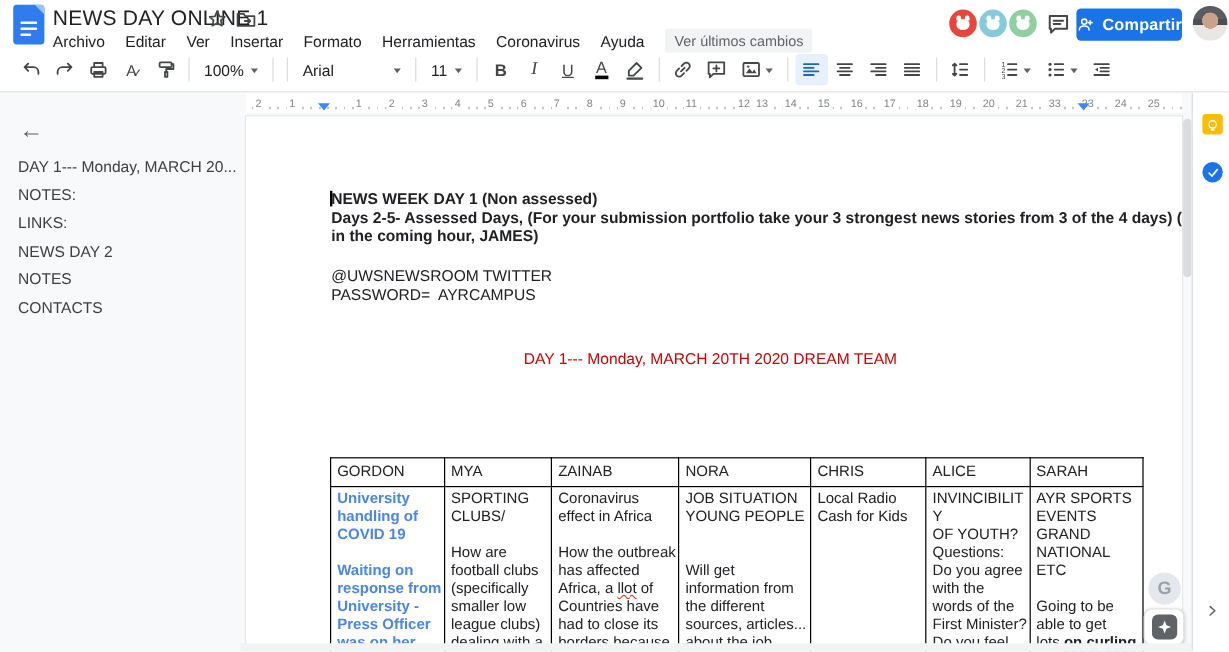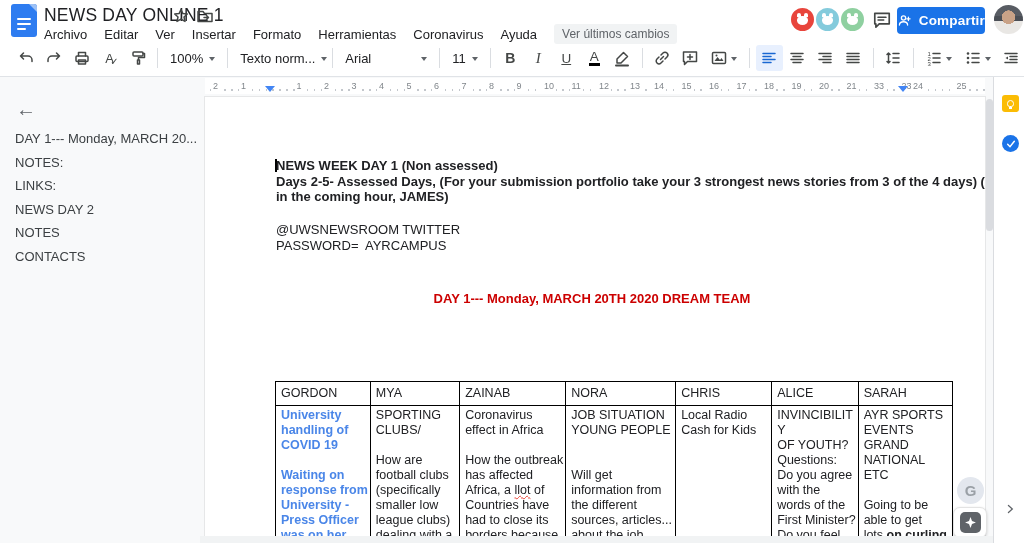--- a/index.html
+++ b/index.html
@@ -54,21 +54,21 @@
     background:repeating-linear-gradient(90deg, transparent 0 5.4px, #c3c7cc 5.4px 6.9px); }
   .rnum { position:absolute; top:3px; font-size:9px; color:#80868b; background:#fff; padding:0 2px; z-index:2; }
   .rmark { position:absolute; top:8px; width:0; height:0; border:5px solid transparent; border-top:6px solid #4285f4; z-index:3; }
 
   
   .page { position:absolute; left:205px; top:97px; width:780px; height:446px; background:#fff; box-shadow:0 0 0 1px rgba(0,0,0,.07); overflow:hidden; z-index:4; }
   .pre { white-space:pre; }
   .p1 { position:absolute; left:71px; top:61px; font-size:13px; line-height:15.5px;font-weight:bold; }
   .caret { position:absolute; left:70px; top:62px; width:1.5px; height:13px; background:#000; }
   .blk2 { position:absolute; left:71px; top:125px; font-size:13px; line-height:15.5px; }
-  .redhead { position:absolute; left:71px; top:194px; width:632px; text-align:center; font-weight:bold; font-size:13px; color:#cc0000; }
+  .redhead { position:absolute; left:71px; top:194px; width:632px; text-align:center; font-weight:normal; font-size:13px; color:#cc0000; }
   .doc-table { position:absolute; left:70px; top:284px; border-collapse:collapse; table-layout:fixed; }
   .doc-table td { border:1px solid #000; vertical-align:top; font-size:12.5px; line-height:15px; overflow:hidden; }
   .hr td { height:24px; padding:4px 5px;margin-top:26px; }
   .br td { height:160px; padding:2px 2px 0 5px; }
   .ct,.cb { white-space:pre; }
   .col-blue { color:#4a86e8; font-weight:bold; }
   .u { }
   .sq-red { text-decoration:underline wavy #e94235 1px; text-decoration-skip-ink:none; }
   .sq-blue { text-decoration:underline wavy #4285f4 1px; text-decoration-skip-ink:none;font-weight:bold; }
 
@@ -171,24 +171,20 @@
         <rect x="4" y="3" width="10" height="4" rx="1"></rect>
         <path d="M14 4.5 h1.5 v4 H9.5 v2.5 M9.5 11 h-1 v4 h2 v-4z"></path>
       </svg>
     </span>
   <span class="sep"></span>
   <span class="dd-ctl">
       <span>100%</span>
       <span class="dd"></span>
     </span>
   <span class="sep"></span>
-  <span class="dd-ctl" style="width:92px;justify-content:space-between;">
-      <span>Texto norm...</span>
-      <span class="dd"></span>
-    </span>
   <span class="sep"></span>
   <span class="dd-ctl" style="width:94px;justify-content:space-between;">
       <span>Arial</span>
       <span class="dd"></span>
     </span>
   <span class="sep"></span>
   <span class="dd-ctl">
       <span>11</span>
       <span class="dd"></span>
     </span>
@@ -305,33 +301,33 @@
     <span class="rnum" style="left: 117px;">2</span>
     <span class="rnum" style="left: 144.5px;">3</span>
     <span class="rnum" style="left: 172px;">4</span>
     <span class="rnum" style="left: 199.5px;">5</span>
     <span class="rnum" style="left: 227px;">6</span>
     <span class="rnum" style="left: 254.5px;">7</span>
     <span class="rnum" style="left: 282px;">8</span>
     <span class="rnum" style="left: 309.5px;">9</span>
     <span class="rnum" style="left: 337px;">10</span>
     <span class="rnum" style="left: 364.5px;">11</span>
-    <span class="rnum" style="left: 392px;">12</span>
+    <span class="rnum" style="left: 408px;">12</span>
     <span class="rnum" style="left: 423px; text-align: right;">13</span>
     <span class="rnum" style="left: 447px;">14</span>
     <span class="rnum" style="left: 474.5px;">15</span>
     <span class="rnum" style="left: 502px;">16</span>
     <span class="rnum" style="left: 529.5px;">17</span>
     <span class="rnum" style="left: 557px;">18</span>
     <span class="rnum" style="left: 584.5px;">19</span>
     <span class="rnum" style="left: 612px;">20</span>
     <span class="rnum" style="left: 639.5px;">21</span>
     <span class="rnum" style="left: 667px;">33</span>
     <span class="rnum" style="left: 694.5px;">23</span>
-    <span class="rnum" style="left: 706px;">24</span>
+    <span class="rnum" style="left: 722px;">24</span>
     <span class="rnum" style="left: 749.5px;">25</span>
   </div>
 
 <div class="page">
   <div class="caret"></div>
   <div class="p1 pre">NEWS WEEK DAY 1 (Non assessed)
 Days 2-5- Assessed Days, (For your submission portfolio take your 3 strongest news stories from 3 of the 4 days) (CONFIRMING
 in the coming hour, JAMES)</div>
   <div class="blk2 pre">@UWSNEWSROOM TWITTER
 PASSWORD=  AYRCAMPUS</div>

